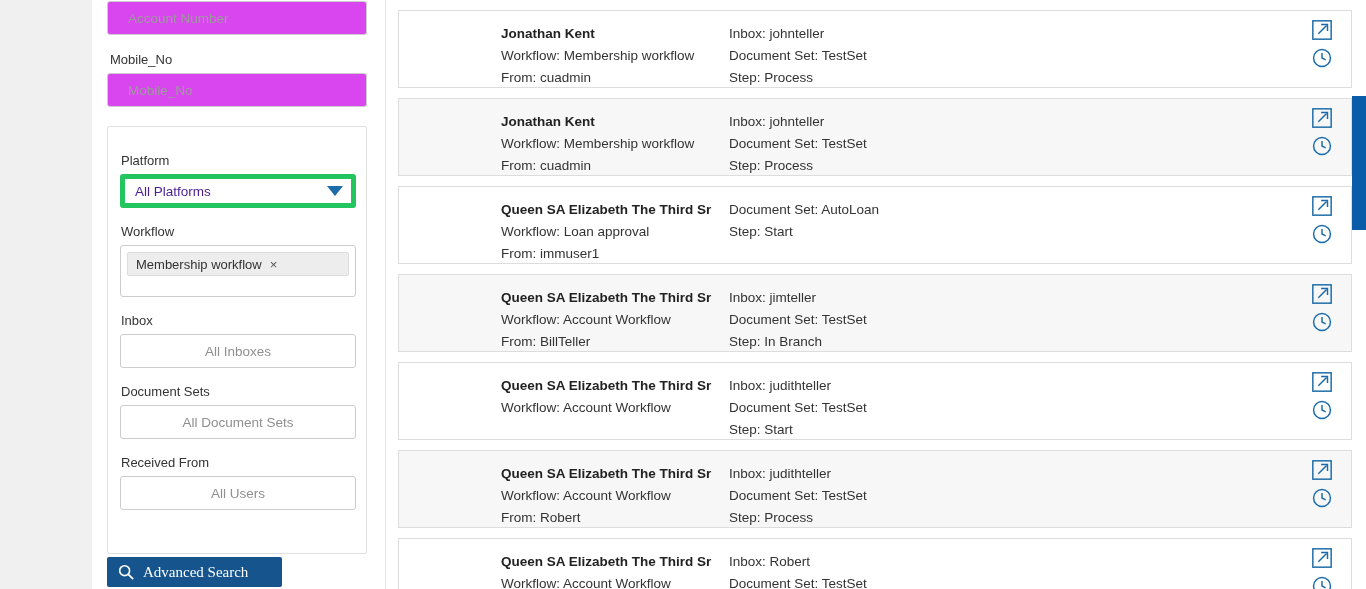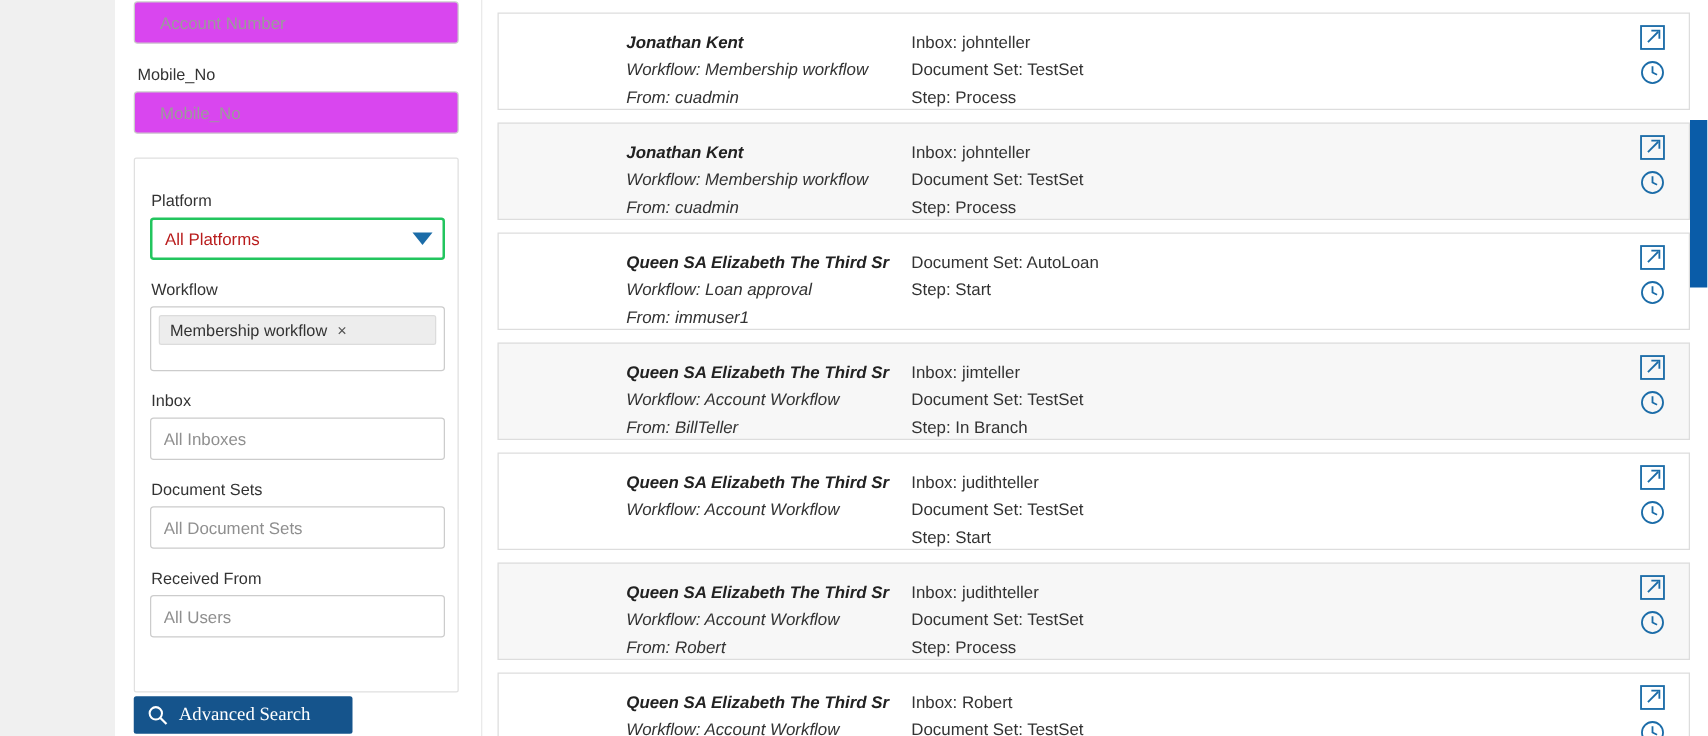--- a/index.html
+++ b/index.html
@@ -76,28 +76,28 @@
     font-size: 13px;
     color: #333333;
     margin: 16px 0 5px 1px;
     line-height: 16px;
   }
 
   .select-box {
     position: relative;
     width: 236px;
     height: 34px;
-    border: 2px solid #22c55e;
+    border: 5px solid #22c55e;
     border-radius: 3px;
     background: #ffffff;
     display: flex;
     align-items: center;
     padding: 0 10px;
     font-size: 13.5px;
-    color: #b91c1c;
+    color: #4c1d95;
     margin-bottom: 14px;
   }
   .caret {
     position: absolute;
     right: 8px; top: 50%;
     transform: translateY(-50%);
     width: 0; height: 0;
     border-left: 8px solid transparent;
     border-right: 8px solid transparent;
     border-top: 10px solid #1b6ca8;
@@ -139,20 +139,21 @@
     border: 1px solid #cccccc;
     border-radius: 3px;
     background: #ffffff;
     padding: 0 10px;
     font-size: 13.5px;
     color: #3b82f6;
     font-family: "Liberation Sans", sans-serif;
     margin-bottom: 14px;
     outline: none;
     display: block;
+    text-align: center;
   }
   .group-input::placeholder { color: #8f8f8f; }
 
   .adv-search-btn {
     position: absolute;
     left: 15px; top: 557px;
     width: 175px; height: 30px;
     background: #15548c;
     color: #ffffff;
     border: none;
@@ -185,21 +186,20 @@
     background: #ffffff;
     display: flex;
     align-items: flex-start;
     padding: 12px 0 0 0;
   }
   .result-card.alt { background: #f7f7f7; }
 
   .col-left {
     width: 330px;
     padding-left: 102px;
-    font-style: italic;
   }
   .col-mid {
     width: 380px;
   }
   .res-name {
     font-size: 13.5px;
     font-weight: bold;
     color: #222222;
     line-height: 22px;
   }

